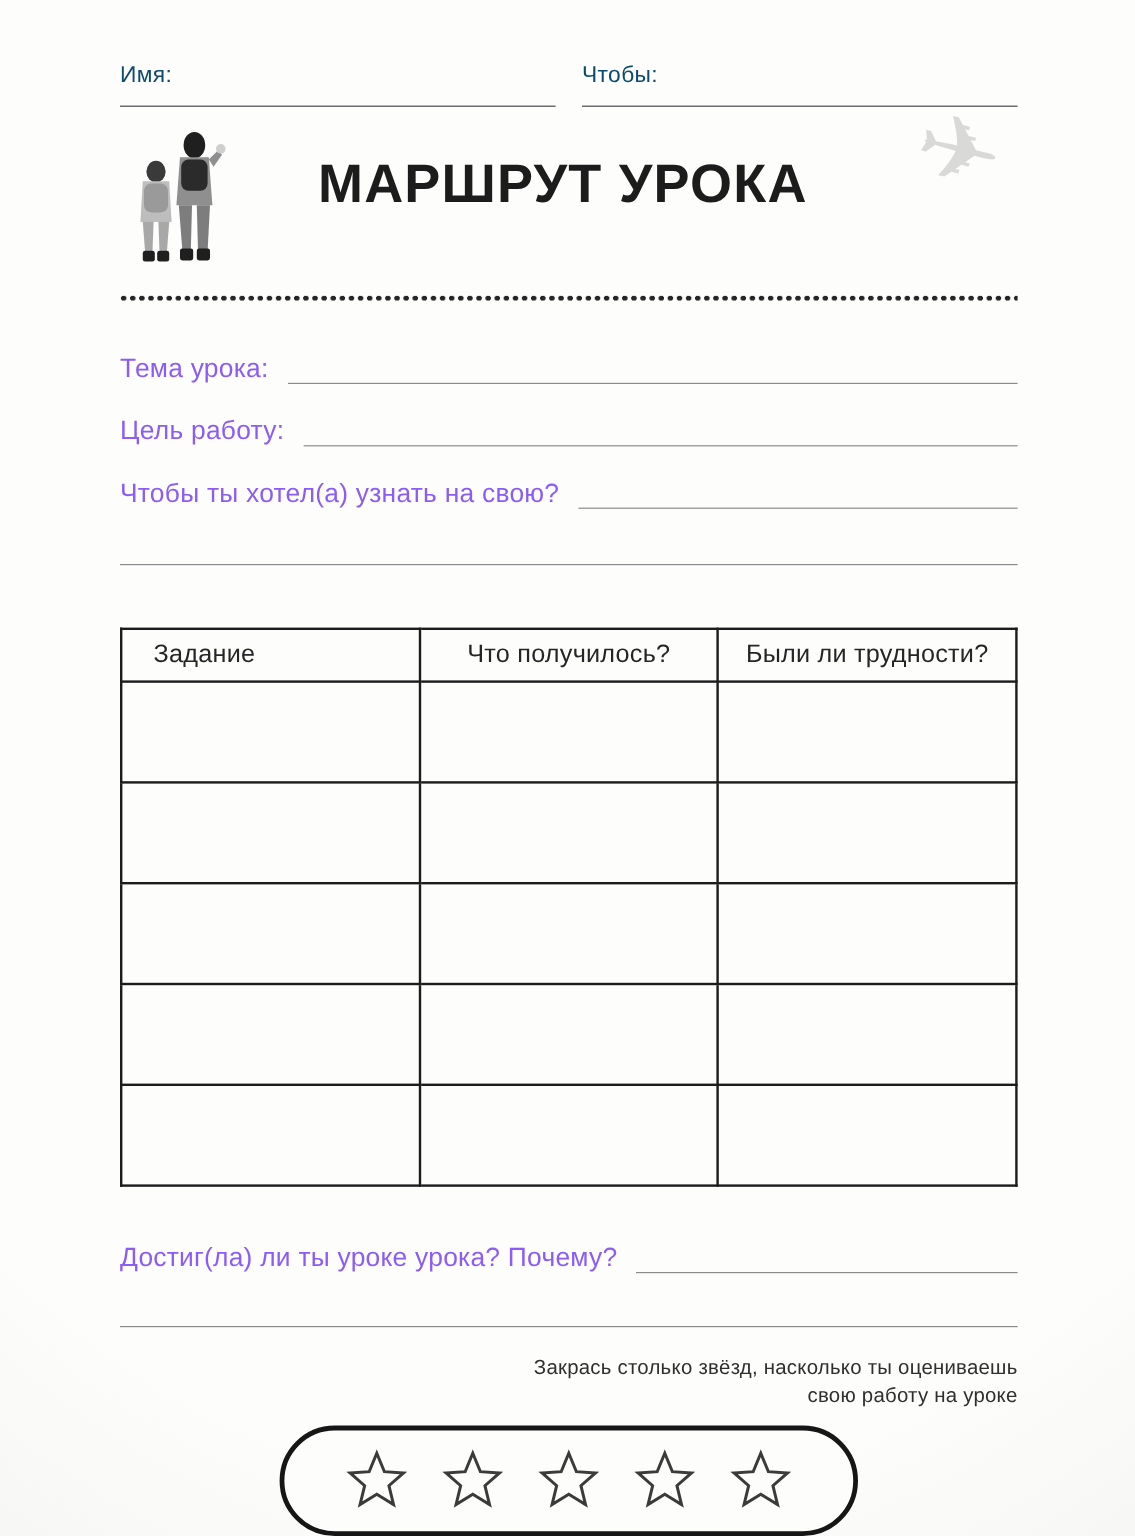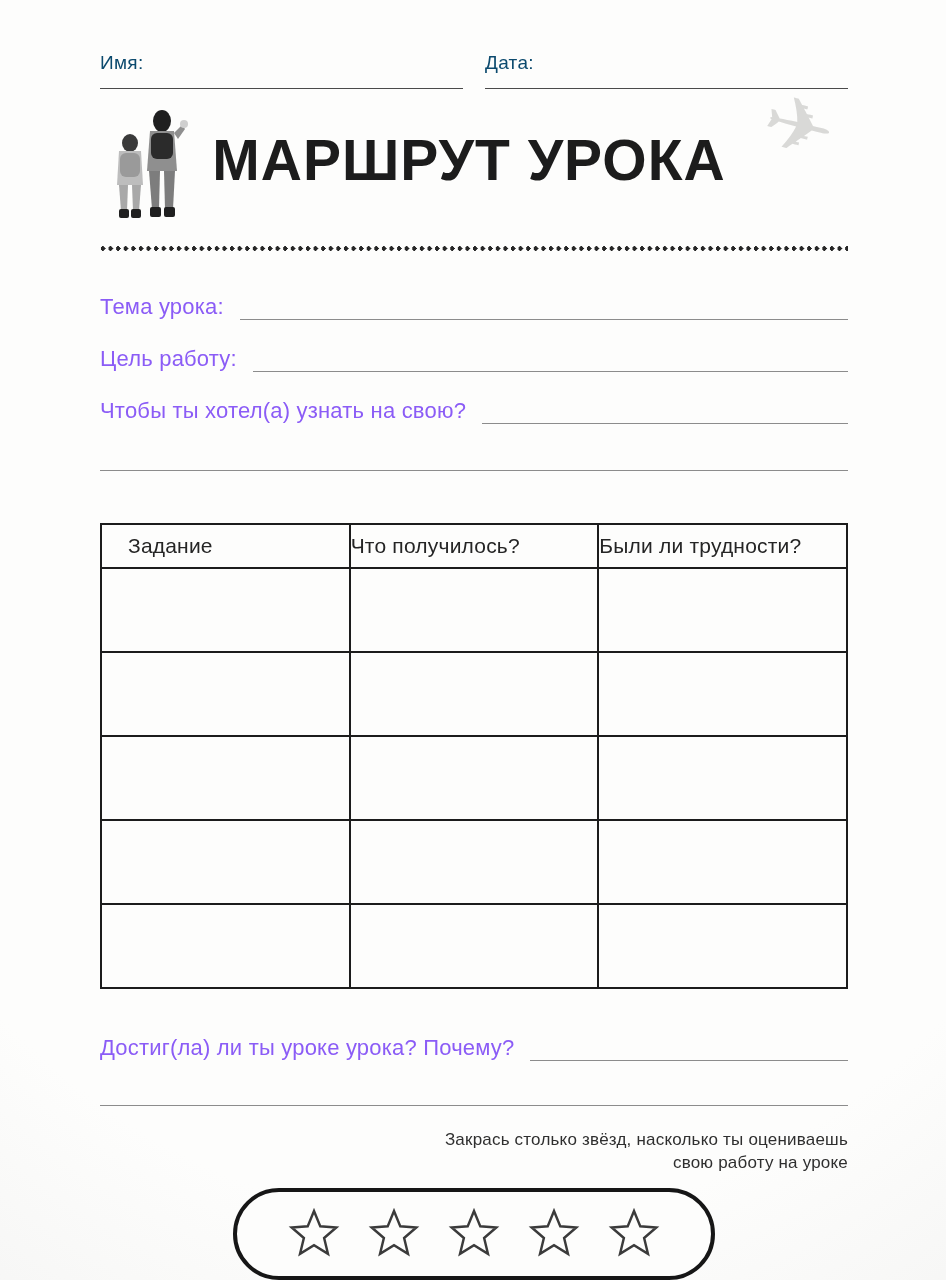--- a/index.html
+++ b/index.html
@@ -15,21 +15,21 @@
   
   .top-row { display: flex; gap: 22px; margin-top: 52px; }
   .top-field { flex: 1; display: flex; align-items: flex-end; border-bottom: 1.6px solid #4a4a4a; padding-bottom: 14px; }
   .top-field .lbl { font-size: 19px; color: #0c4a6e; letter-spacing: 0.3px; }
 
   
   .hero { position: relative; height: 128px; margin-top: 16px; }
   .travelers { position: absolute; left: 0; top: 4px; }
   .hero-title {
     position: absolute; left: 100px; right: 110px; top: 22px;
-    text-align: center; font-size: 57px; font-weight: 800;
+    text-align: center; font-size: 45px; font-weight: 800;
     letter-spacing: 1px; color: #1c1c1c; white-space: nowrap;
   }
   .plane {
     position: absolute; right: 18px; top: -22px;
     font-size: 74px; color: #d9d9d7;
     transform: rotate(14deg) scaleX(1.15);
   }
 
   .dotted {
     height: 7px; margin-top: 12px;
@@ -47,21 +47,21 @@
   
   table.work-table {
     width: 100%; margin-top: 52px;
     border-collapse: collapse; table-layout: fixed;
   }
   .work-table th, .work-table td { border: 2.2px solid #1c1c1c; }
   .work-table th {
     height: 44px; font-size: 21px; font-weight: 500; color: #252525;
     text-align: left; padding-left: 26px; letter-spacing: 0.2px;
   }
-  .work-table th.c2, .work-table th.c3 { text-align: left; padding-left: 0; }
+  .work-table th.c2, .work-table th.c3 { text-align: center; padding-left: 0; }
   .work-table td { height: 84px; background: transparent; }
 
   
   .bottom-q { margin-top: 46px; }
   .bottom-line2 { border-bottom: 1.4px solid #8c8c8c; margin-top: 44px; }
 
   
   .rating-caption { margin-top: 22px; text-align: right; font-size: 17px; color: #2f2f2f; line-height: 23px; letter-spacing: 0.2px; }
   .rating-pill {
     width: 482px; height: 92px; margin: 14px auto 0;
@@ -76,21 +76,21 @@
 <body>
 
 <div class="page">
   <div class="content">
 
     <div class="top-row">
       <div class="top-field">
         <span class="lbl">Имя:</span>
       </div>
       <div class="top-field">
-        <span class="lbl">Дата:</span>
+        <span class="lbl">Чтобы:</span>
       </div>
     </div>
 
     <div class="hero">
       <svg class="travelers" width="104" height="112" viewBox="0 0 104 112">
 
         <g>
           <ellipse cx="62" cy="12" rx="9" ry="11" fill="#1f1f1f"></ellipse>
           <path d="M50 22 L74 22 L77 62 L47 62 Z" fill="#8f8f8f"></path>
           <rect x="51" y="24" width="22" height="26" rx="6" fill="#2b2b2b"></rect>

